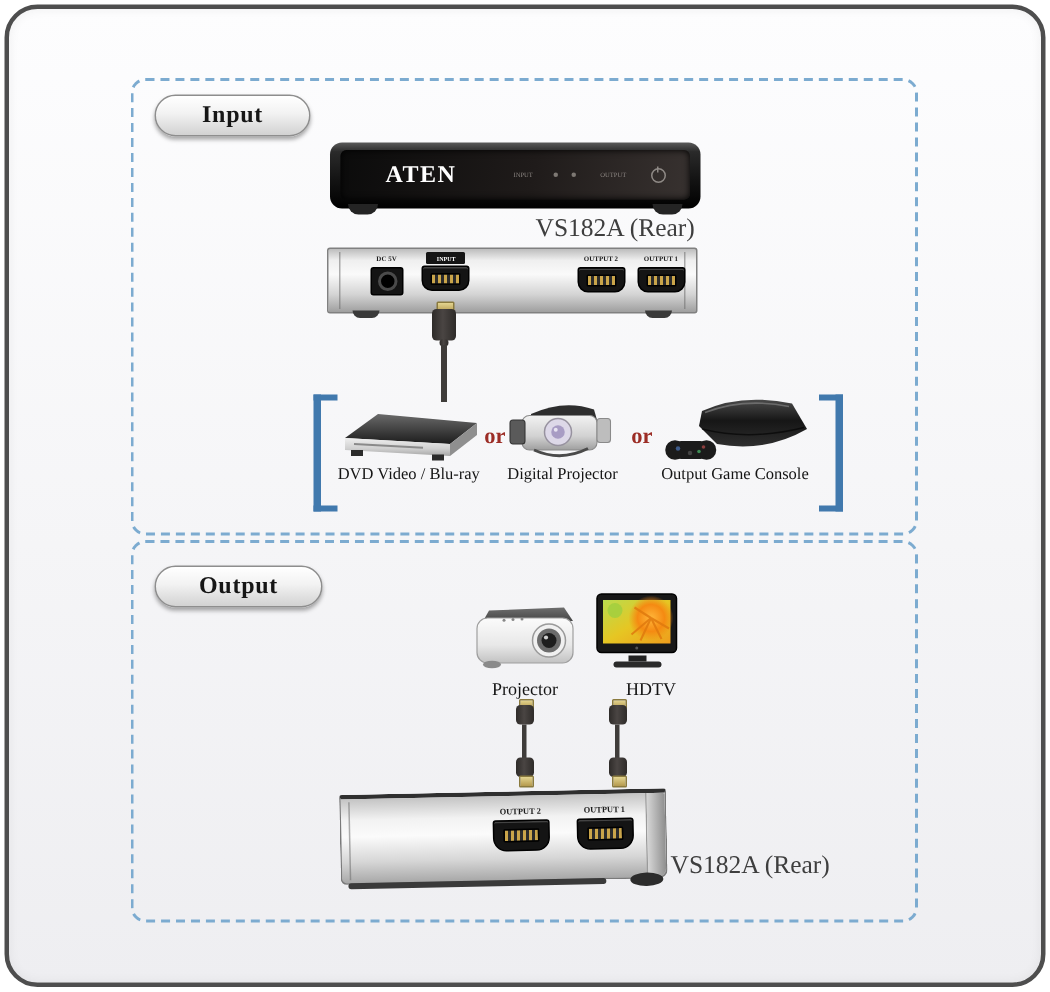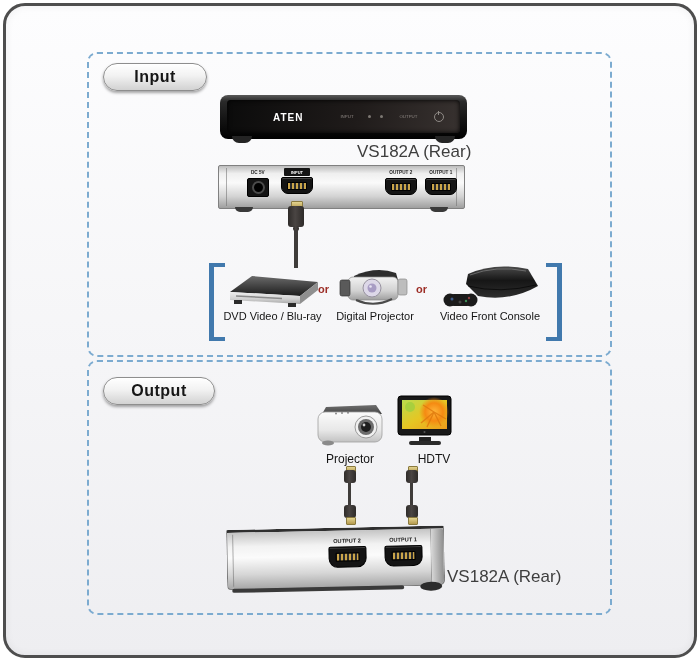--- a/index.html
+++ b/index.html
@@ -1,34 +1,34 @@
 <!DOCTYPE html>
 <html><head>
 <meta charset="utf-8">
 <style>
   html,body{margin:0;padding:0;background:#fff;}
-  .canvas{position:relative;width:700px;height:661px;font-family:Liberation Sans, sans-serif;overflow:hidden;}
+  .canvas{position:relative;width:700px;height:661px;font-family:Liberation Serif, serif;overflow:hidden;}
   .outer-frame{position:absolute;left:3px;top:3px;width:688px;height:649px;border:3px solid #4e4e4e;border-radius:22px;
     background:linear-gradient(180deg,#fdfdfe 0%,#f5f5f7 55%,#eeeef1 100%);box-shadow:inset 0 0 8px rgba(0,0,0,.06);}
   .dashed-box{position:absolute;border:2px dashed #7cabd0;border-radius:10px;}
   .input-box{left:87px;top:52px;width:521px;height:301px;}
   .output-box{left:87px;top:360px;width:521px;height:251px;}
 
   .badge{position:absolute;height:26px;border-radius:14px;border:1px solid #8e8e8e;
     background:linear-gradient(180deg,#ffffff 0%,#f2f2f2 45%,#d2d2d2 100%);
     box-shadow:0 2px 3px rgba(0,0,0,.35), inset 0 1px 0 #fff;
     display:flex;align-items:center;justify-content:center;font-weight:bold;font-size:16px;color:#161616;letter-spacing:.5px;}
   .title{position:absolute;font-size:17px;color:#3e3e3e;}
 
   
   .front-panel{position:absolute;left:220px;top:95px;width:247px;height:44px;border-radius:8px;
     background:linear-gradient(180deg,#5a5a5a 0%,#2a2a2a 14%,#141414 55%,#000 100%);}
   .front-face{position:absolute;left:7px;right:7px;top:5px;bottom:6px;border-radius:4px;
     background:linear-gradient(100deg,#0b0b0b 0%,#1f1b1a 55%,#383230 100%);box-shadow:inset 0 0 5px #000;}
-  .aten-logo{position:absolute;left:46px;top:50%;transform:translateY(-50%);color:#fff;font-weight:bold;font-size:10px;letter-spacing:1px;}
+  .aten-logo{position:absolute;left:30px;top:50%;transform:translateY(-50%);color:#fff;font-weight:bold;font-size:16px;letter-spacing:1px;}
   .front-ind{position:absolute;right:16px;top:50%;transform:translateY(-50%);display:flex;align-items:center;gap:9px;}
   .dimtext{display:inline-block;font-size:8px;color:#8d8783;transform:scale(.55);transform-origin:center;white-space:nowrap;}
   .led{width:3px;height:3px;border-radius:50%;background:#7d7873;}
   .pwr{position:relative;width:8px;height:8px;border:1px solid #8f8a86;border-radius:50%;}
   .pwr::after{content:"";position:absolute;left:3px;top:-2px;width:1px;height:4px;background:#8f8a86;}
   .front-foot{position:absolute;bottom:-4px;width:20px;height:7px;background:#242424;border-radius:0 0 8px 8px;}
 
   
   .rear-panel{position:absolute;left:218px;top:165px;width:245px;height:42px;border:1px solid #808080;border-radius:2px;
     background:linear-gradient(180deg,#bdbdbd 0%,#efefef 18%,#fafafa 40%,#d4d4d4 72%,#9f9f9f 100%);}
@@ -49,21 +49,21 @@
   .cable-body{position:absolute;background:linear-gradient(90deg,#2e2b29,#4a4543 45%,#2e2b29);border-radius:3px;}
   .cable-wire{position:absolute;background:#3f3c3a;}
 
   
   .bracket{position:absolute;width:11px;height:70px;}
   .bracket.left{border-left:5px solid #4179ad;border-top:4px solid #4179ad;border-bottom:4px solid #4179ad;}
   .bracket.right{border-right:5px solid #4179ad;border-top:4px solid #4179ad;border-bottom:4px solid #4179ad;}
 
   .dev-label{position:absolute;font-size:11px;color:#141414;text-align:center;}
   .disp-label{position:absolute;font-size:12px;color:#141414;text-align:center;}
-  .or-label{position:absolute;font-size:11px;font-weight:bold;color:#9c2d26;width:24px;}
+  .or-label{position:absolute;font-size:15px;font-weight:bold;color:#9c2d26;text-align:center;width:24px;}
 
   .icon-abs{position:absolute;}
 
   
   .bottom-rear{position:absolute;left:226px;top:530px;width:216px;height:56px;transform:rotate(-1.2deg);transform-origin:left top;
     border:1px solid #7a7a7a;border-top:3px solid #2f2f2f;border-radius:2px 2px 6px 4px;
     background:linear-gradient(180deg,#c4c4c4 0%,#f2f2f2 25%,#fbfbfb 45%,#d6d6d6 75%,#a8a8a8 100%);}
   .bottom-rear .right-edge{position:absolute;right:0;top:0;bottom:0;width:12px;border-left:1px solid #9a9a9a;border-radius:0 2px 6px 0;
     background:linear-gradient(90deg,#d6d6d6,#8f8f8f);}
   .bottom-rear .foot-ell{position:absolute;right:2px;bottom:-6px;width:22px;height:9px;background:#2c2c2c;border-radius:50%;}
@@ -203,21 +203,21 @@
     <circle cx="14" cy="37" r="1.5" fill="#3e5c8c"></circle>
     <circle cx="31" cy="36" r="1.2" fill="#8c3e3e"></circle>
     <circle cx="28" cy="39" r="1.2" fill="#3e8c55"></circle>
     <circle cx="22" cy="40" r="1.5" fill="#444"></circle>
   </svg>
 
   <div class="dev-label" style="left:210px;top:310px;width:125px;">DVD Video / Blu-ray</div>
   <div class="or-label" style="left:318px;top:283px;">or</div>
   <div class="dev-label" style="left:315px;top:310px;width:120px;">Digital Projector</div>
   <div class="or-label" style="left:416px;top:283px;">or</div>
-  <div class="dev-label" style="left:430px;top:310px;width:120px;">Video Front Console</div>
+  <div class="dev-label" style="left:430px;top:310px;width:120px;">Output Game Console</div>
 
   <div class="badge" style="left:103px;top:377px;width:110px;">
     <span>Output</span>
   </div>
 
   <svg class="icon-abs" style="left:314px;top:399px;" width="74" height="50" viewBox="0 0 74 50">
     <defs>
       <linearGradient id="prjBody" x1="0" y1="0" x2="0" y2="1">
           <stop offset="0" stop-color="#fbfbfb"></stop>
           <stop offset=".6" stop-color="#e8e8e8"></stop>

